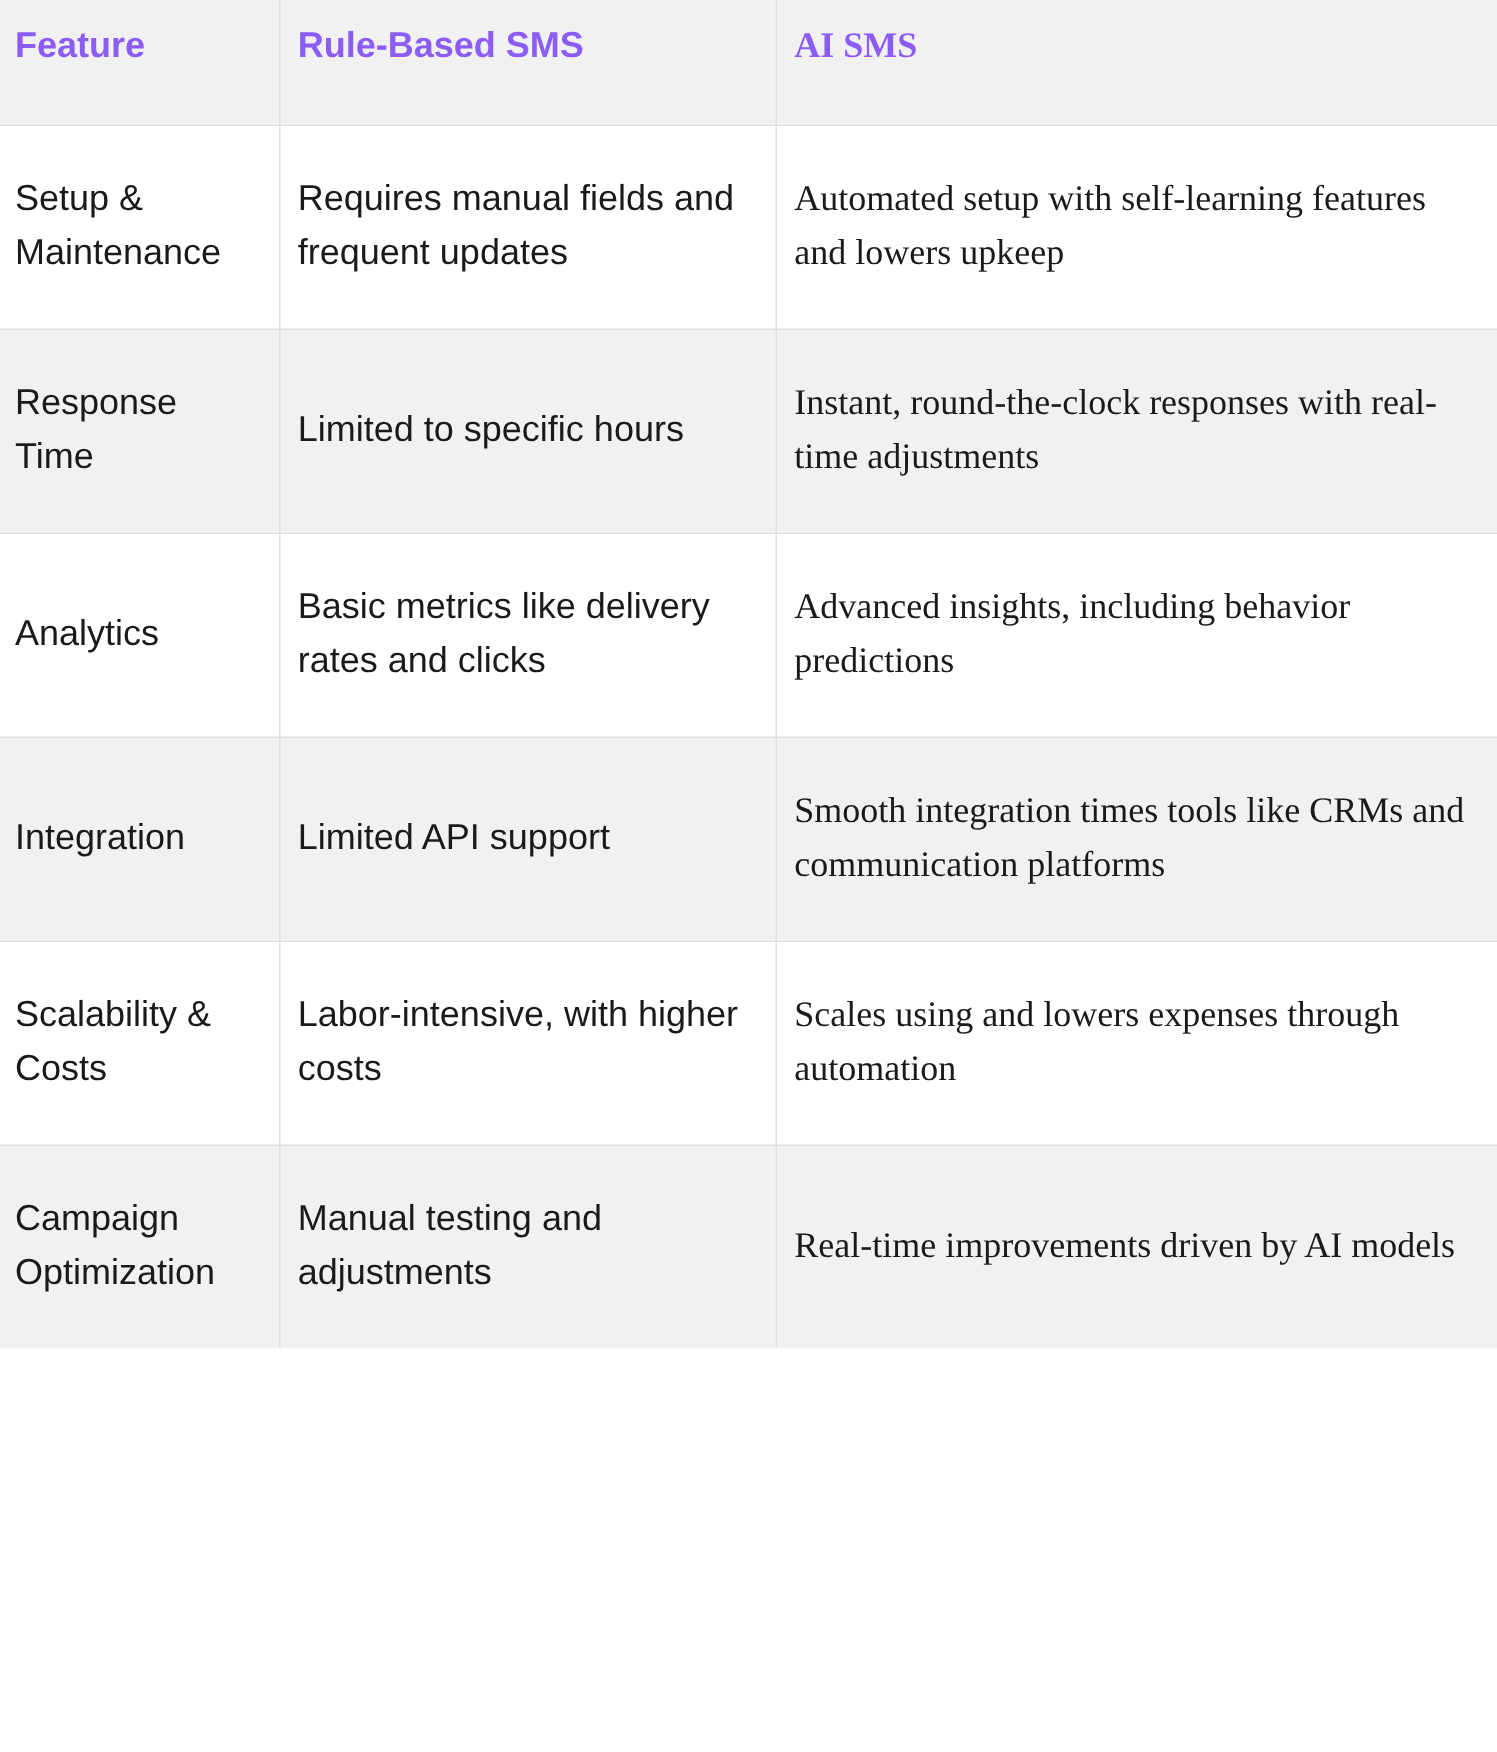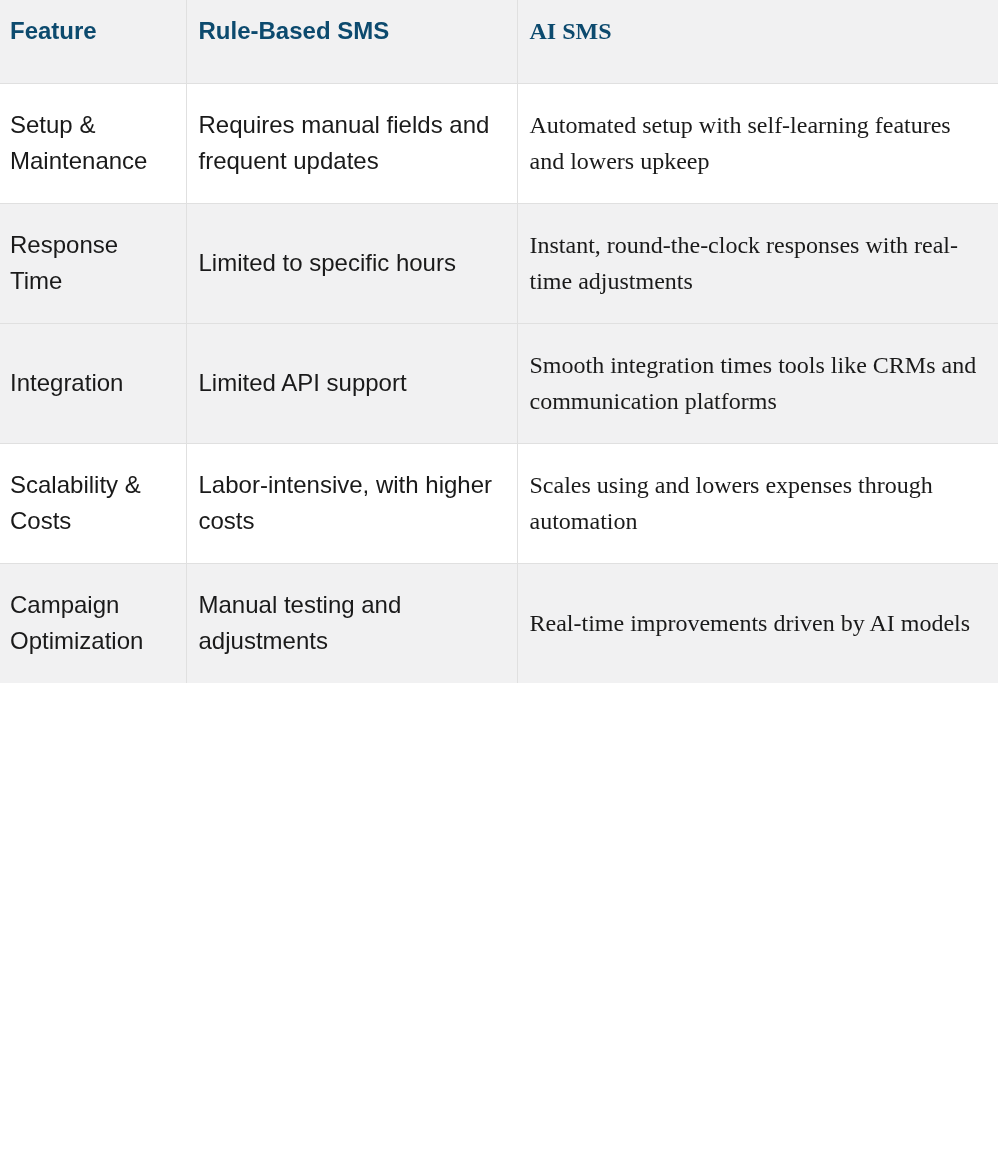--- a/index.html
+++ b/index.html
@@ -42,25 +42,25 @@
   th:last-child, td:last-child {
     border-right: none;
     font-family: Liberation Serif, serif;
   }
   thead th {
     border-top: none;
     height: 83px;
     vertical-align: top;
     padding-top: 13px;
     font-weight: bold;
-    color: #0c4a6e;
+    color: #8b5cf6;
     background: #f1f1f2;
   }
   tbody td {
-    height: 120px;
+    height: 136px;
     vertical-align: middle;
   }
   tr.shaded td { background: #f1f1f2; }
   tr.plain  td { background: #ffffff; }
   tbody tr:last-child td { border-bottom: none; }
 </style>
 </head>
 <body>
 
 <div class="table-wrap">
@@ -81,20 +81,25 @@
       <tr class="plain">
         <td>Setup &amp; Maintenance</td>
         <td>Requires manual fields and frequent updates</td>
         <td>Automated setup with self-learning features and lowers upkeep</td>
       </tr>
       <tr class="shaded">
         <td>Response Time</td>
         <td>Limited to specific hours</td>
         <td>Instant, round-the-clock responses with real-time adjustments</td>
       </tr>
+      <tr class="plain">
+        <td>Analytics</td>
+        <td>Basic metrics like delivery rates and clicks</td>
+        <td>Advanced insights, including behavior predictions</td>
+      </tr>
       <tr class="shaded">
         <td>Integration</td>
         <td>Limited API support</td>
         <td>Smooth integration times tools like CRMs and communication platforms</td>
       </tr>
       <tr class="plain">
         <td>Scalability &amp; Costs</td>
         <td>Labor-intensive, with higher costs</td>
         <td>Scales using and lowers expenses through automation</td>
       </tr>

